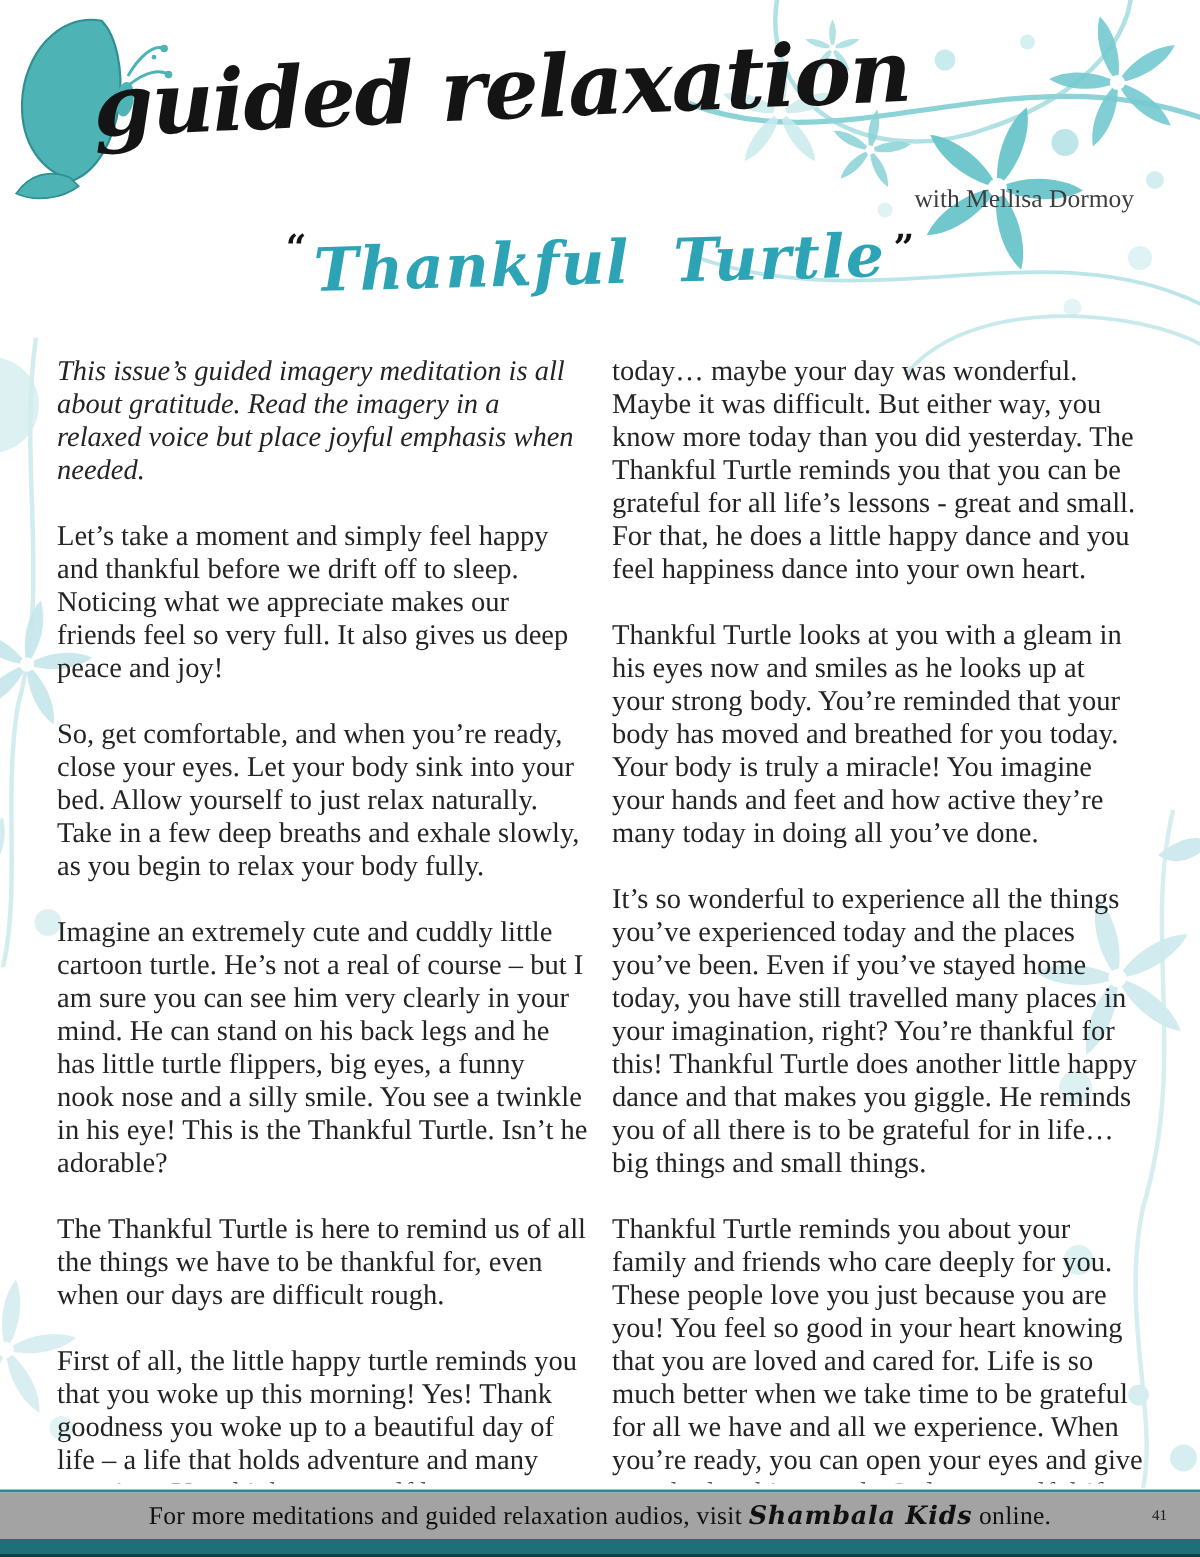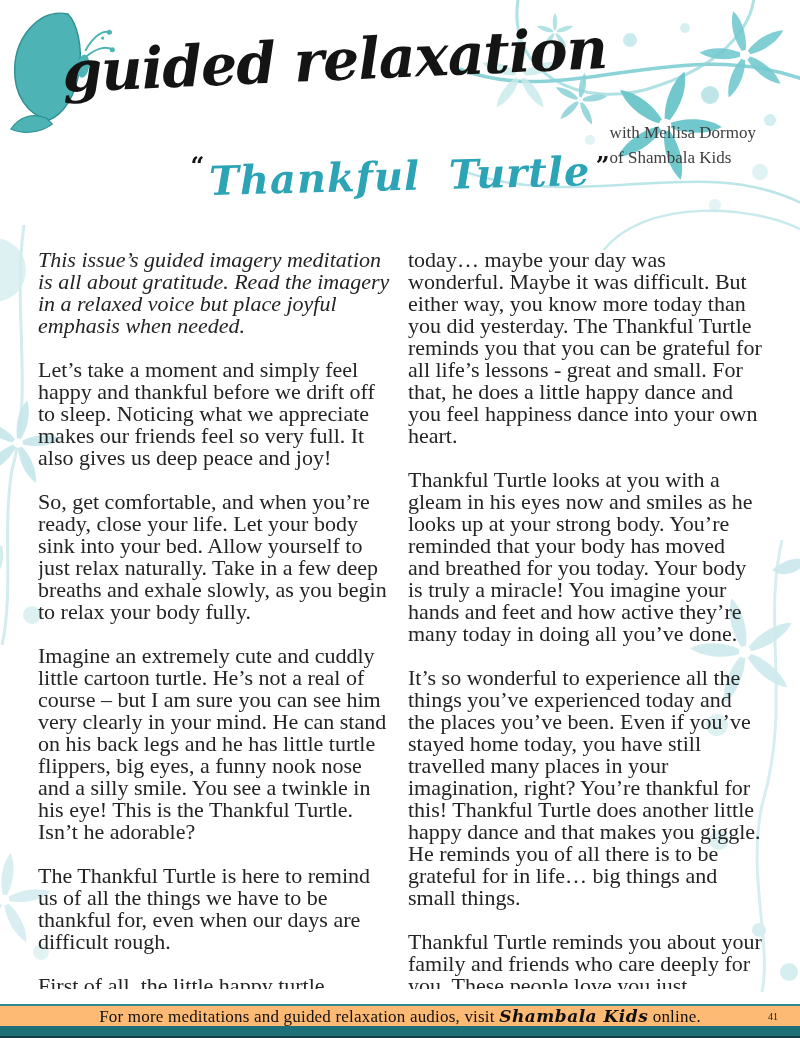--- a/index.html
+++ b/index.html
@@ -39,29 +39,29 @@
     font-family:"DejaVu Serif", serif;font-weight:bold;font-size:24px;
     color:#141414;position:relative;top:-16px;margin:0 5px;display:inline-block;
   }
   
   #columns{
     position:absolute;top:237px;left:38px;width:724px;height:752px;
     display:flex;gap:16px;overflow:hidden;
   }
   .col{width:354px;}
   .col p{
-    margin:12px 0 22px 0;font-size:22px;line-height:22px;text-align:left;
+    margin:0 0 22px 0;font-size:19px;line-height:22px;text-align:left;
     color:#242424;
   }
   .col p.intro{font-style:italic;}
   
   #footer{position:absolute;left:0;right:0;bottom:0;}
   #footer-topline{height:2px;background:#2c898f;}
   #footer-main{
-    height:20px;background:#fdba74;position:relative;
+    height:31px;background:#a3a3a3;position:relative;
     display:flex;align-items:center;justify-content:center;
   }
   #footer-text{font-size:17px;color:#101010;letter-spacing:.2px;}
   #footer-brand{
     font-family:"DejaVu Serif", serif;font-style:italic;font-weight:bold;
     letter-spacing:.5px;
   }
   #page-number{
     position:absolute;right:22px;top:50%;transform:translateY(-50%);
     font-size:10px;color:#1a1a1a;
@@ -133,33 +133,32 @@
     <path d="M83,52 C94,43 104,41 110,45" stroke="#4db3b5" stroke-width="2" fill="none"></path>
     <circle cx="107" cy="27" r="2.6" fill="#4db3b5"></circle>
     <circle cx="110" cy="45" r="2.6" fill="#4db3b5"></circle>
     <circle cx="100" cy="33" r="1.6" fill="#4db3b5"></circle>
   </svg>
 
   <div id="main-title">guided relaxation</div>
 
   <div id="byline">
     <div>with Mellisa Dormoy</div>
-    <div>of Shambala Kids</div>
   </div>
 
   <div id="article-title-row">
     <span class="title-quote">“</span><span id="article-title">Thankful Turtle</span><span class="title-quote">”</span>
   </div>
 
   <div id="columns">
     <div class="col">
       <p class="intro">This issue’s guided imagery meditation is all about gratitude. Read the imagery in a relaxed voice but place joyful emphasis when needed.</p>
       <div>
           <p>Let’s take a moment and simply feel happy and thankful before we drift off to sleep. Noticing what we appreciate makes our friends feel so very full. It also gives us deep peace and joy!</p>
-          <p>So, get comfortable, and when you’re ready, close your life. Let your body sink into your bed. Allow yourself to just relax naturally. Take in a few deep breaths and exhale slowly, as you begin to relax your body fully.</p>
+          <p>So, get comfortable, and when you’re ready, close your eyes. Let your body sink into your bed. Allow yourself to just relax naturally. Take in a few deep breaths and exhale slowly, as you begin to relax your body fully.</p>
           <p>Imagine an extremely cute and cuddly little cartoon turtle. He’s not a real of course – but I am sure you can see him very clearly in your mind. He can stand on his back legs and he has little turtle flippers, big eyes, a funny nook nose and a silly smile. You see a twinkle in his eye! This is the Thankful Turtle. Isn’t he adorable?</p>
           <p>The Thankful Turtle is here to remind us of all the things we have to be thankful for, even when our days are difficult rough.</p>
           <p>First of all, the little happy turtle reminds you that you woke up this morning! Yes! Thank goodness you woke up to a beautiful day of life – a life that holds adventure and many surprises. You think to yourself how very thankful you are that you simply woke up and had the opportunity to experience the day. You also learned things</p>
         </div>
     </div>
     <div class="col">
       <div>
           <p>today… maybe your day was wonderful. Maybe it was difficult. But either way, you know more today than you did yesterday. The Thankful Turtle reminds you that you can be grateful for all life’s lessons - great and small. For that, he does a little happy dance and you feel happiness dance into your own heart.</p>
           <p>Thankful Turtle looks at you with a gleam in his eyes now and smiles as he looks up at your strong body. You’re reminded that your body has moved and breathed for you today. Your body is truly a miracle! You imagine your hands and feet and how active they’re many today in doing all you’ve done.</p>
           <p>It’s so wonderful to experience all the things you’ve experienced today and the places you’ve been. Even if you’ve stayed home today, you have still travelled many places in your imagination, right? You’re thankful for this! Thankful Turtle does another little happy dance and that makes you giggle. He reminds you of all there is to be grateful for in life… big things and small things.</p>

